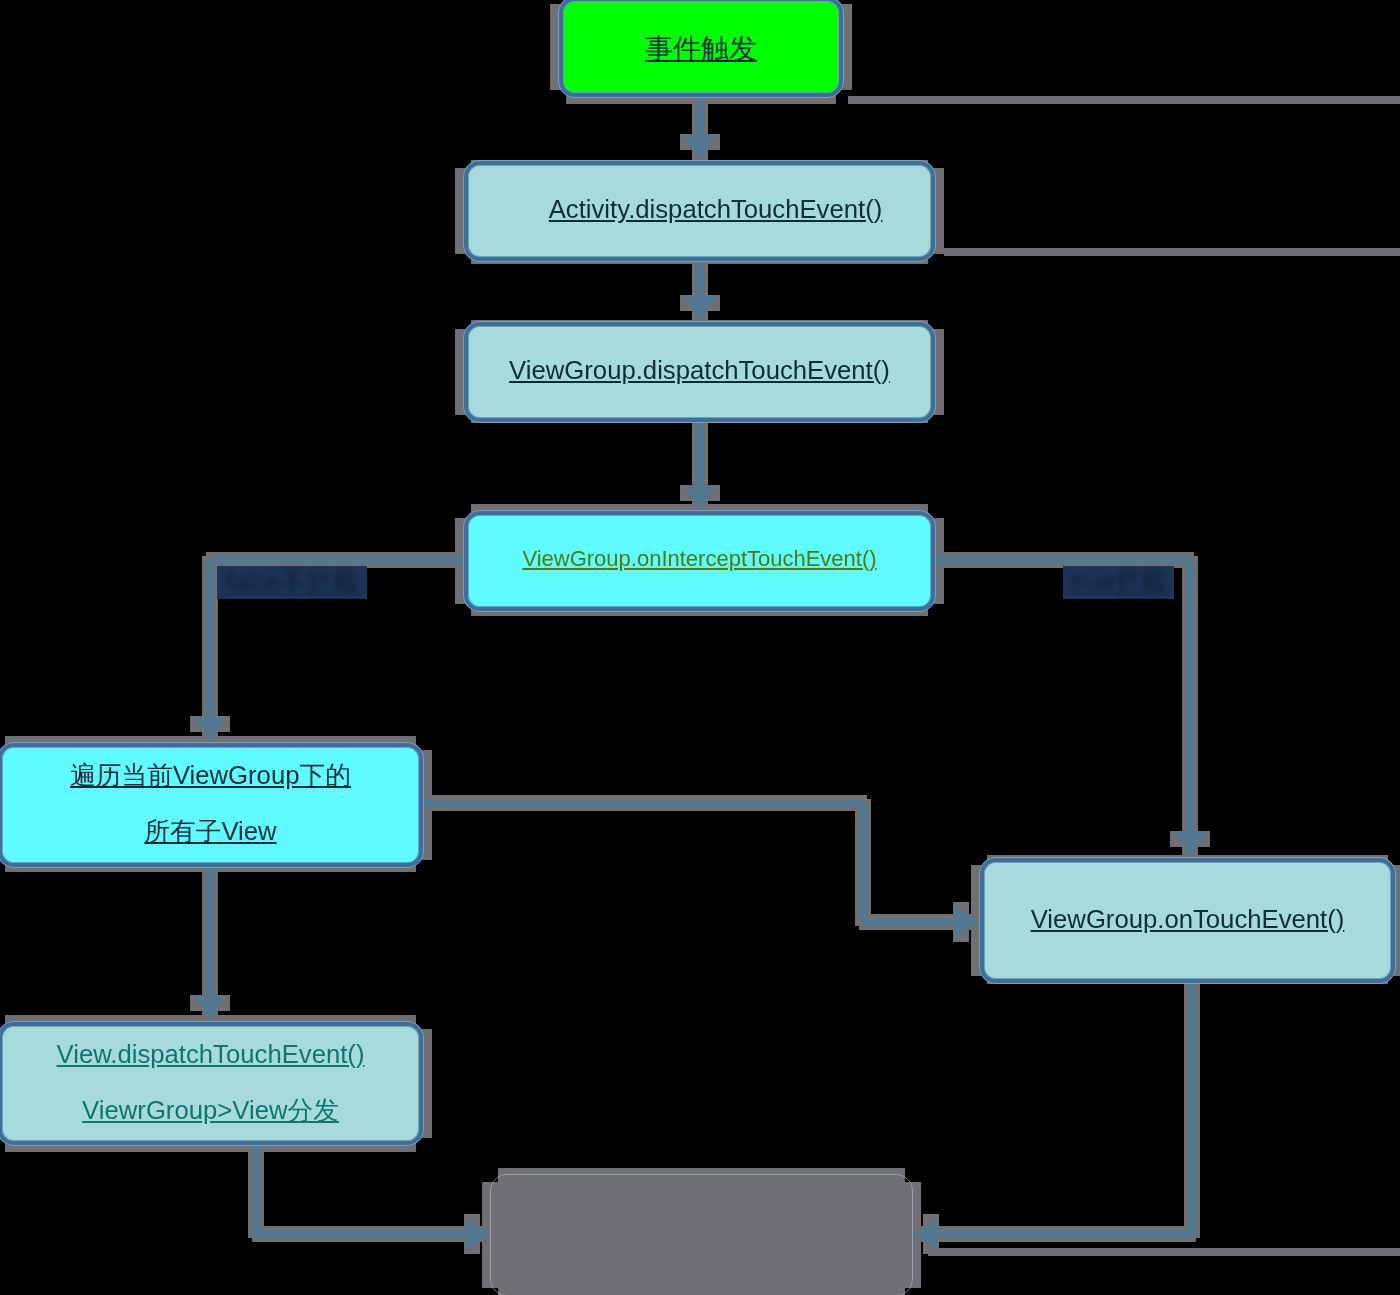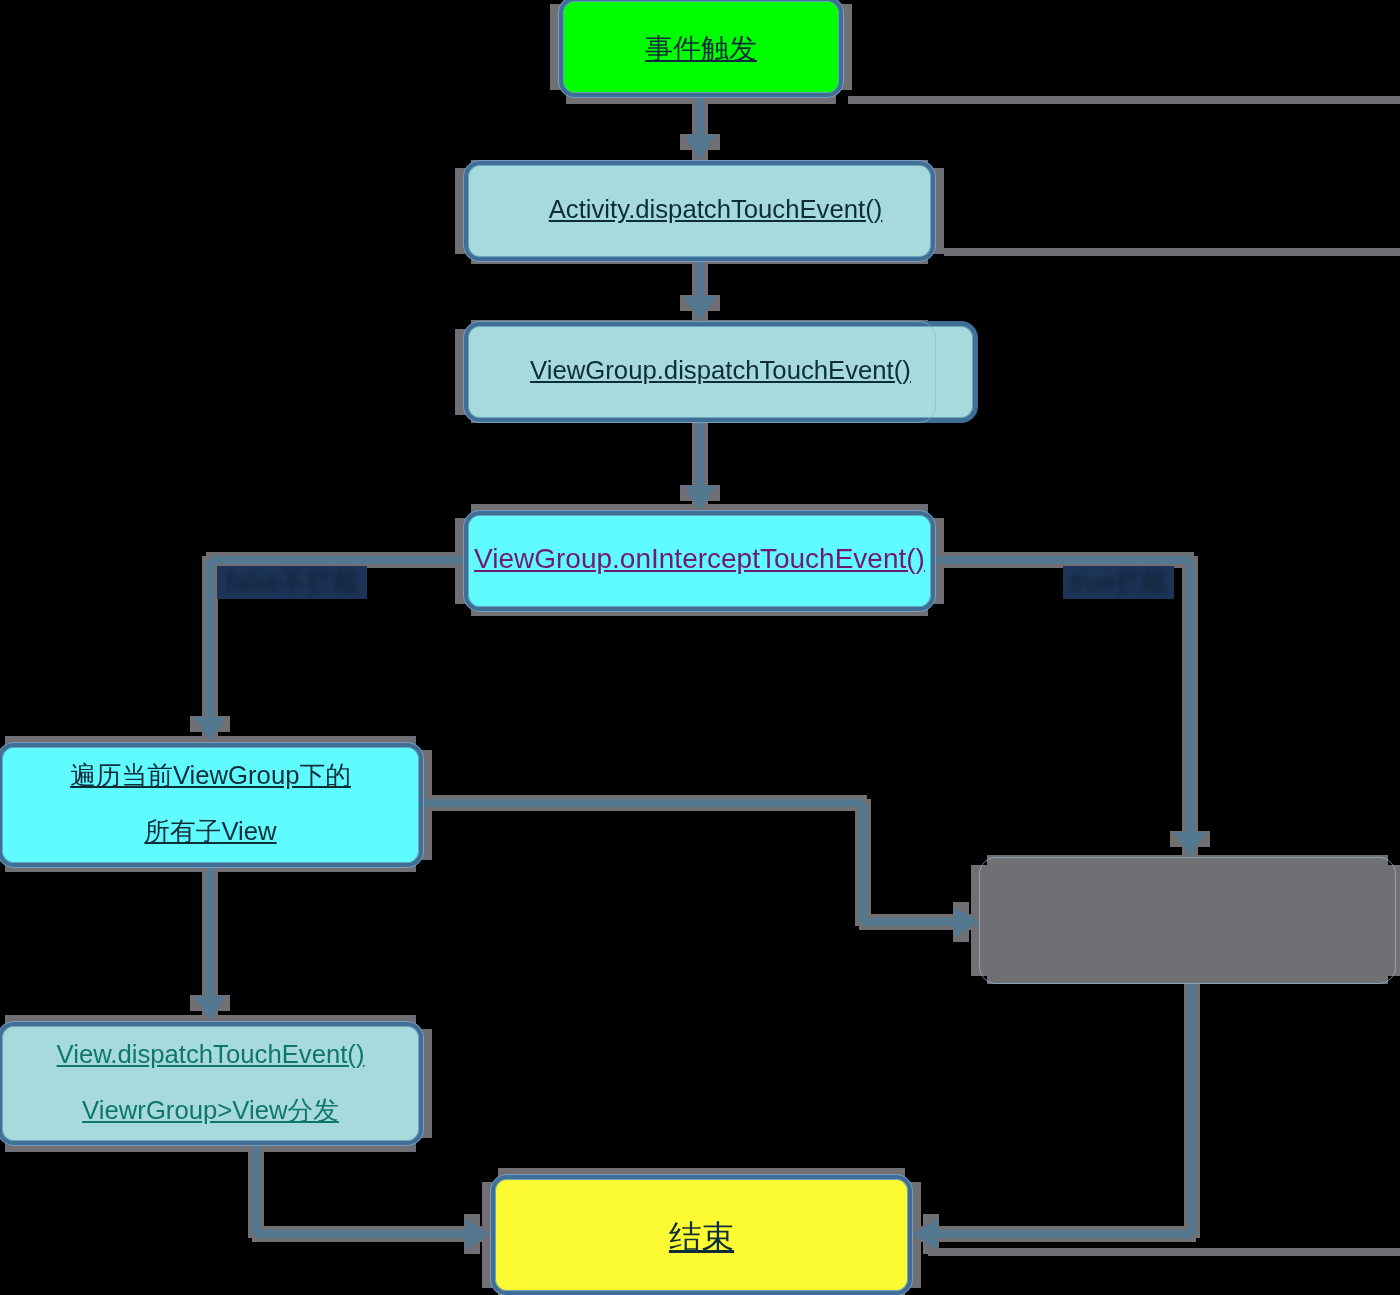--- a/index.html
+++ b/index.html
@@ -110,36 +110,36 @@
     <div class="edgelabel" style="left: 217px; top: 566px; width: 150px; height: 33px; background: rgb(28, 52, 88); color: rgb(0, 0, 0); font-size: 25.7px;"><span>false不拦截</span></div>
     <div class="edgelabel" style="left: 1063px; top: 566px; width: 111px; height: 33px; background: rgb(28, 52, 88); color: rgb(0, 0, 0); font-size: 25.7px;"><span>true拦截</span></div>
     <div class="node" style="left: 558px; top: -4px; width: 286px; height: 102px; background: rgb(0, 255, 0); border-color: rgb(63, 110, 151);">
       <span class="lbl" style="font-size: 28px; line-height: 56px; position: relative; top: 1.5px; color: rgb(15, 45, 57);">事件触发</span>
     </div>
     <div class="ringlight" style="left: 558px; top: -4px; width: 286px; height: 102px;"></div>
     <div class="node" style="left: 463px; top: 160px; width: 473px; height: 102px; background: rgb(166, 218, 220); border-color: rgb(63, 110, 151); padding-left: 32px;">
       <span class="lbl" style="font-size: 25.7px; line-height: 56px; position: relative; top: -2px; color: rgb(15, 45, 57);">Activity.dispatchTouchEvent()</span>
     </div>
     <div class="ringlight" style="left: 463px; top: 160px; width: 473px; height: 102px;"></div>
-    <div class="node" style="left: 463px; top: 321px; width: 515px; height: 102px; background: rgb(166, 218, 220); border-color: rgb(63, 110, 151);">
+    <div class="node" style="left: 463px; top: 321px; width: 473px; height: 102px; background: rgb(166, 218, 220); border-color: rgb(63, 110, 151);">
       <span class="lbl" style="font-size: 25.7px; line-height: 56px; position: relative; top: -2px; color: rgb(15, 45, 57);">ViewGroup.dispatchTouchEvent()</span>
     </div>
     <div class="ringlight" style="left: 463px; top: 321px; width: 473px; height: 102px;"></div>
     <div class="node" style="left: 463px; top: 510px; width: 473px; height: 102px; background: rgb(95, 251, 255); border-color: rgb(63, 110, 151);">
-      <span class="lbl" style="font-size: 28px; line-height: 56px; position: relative; top: -2px; color: #701a75;">ViewGroup.onInterceptTouchEvent()</span>
+      <span class="lbl" style="font-size: 22px; line-height: 56px; position: relative; top: -2px; color: #4d7c0f;">ViewGroup.onInterceptTouchEvent()</span>
     </div>
     <div class="ringlight" style="left: 463px; top: 510px; width: 473px; height: 102px;"></div>
+    <div class="node" style="left: 979px; top: 857px; width: 417px; height: 127px; background: rgb(166, 218, 220); border-color: rgb(63, 110, 151);">
+      <span class="lbl" style="font-size: 25.7px; line-height: 56px; position: relative; top: -2px; color: rgb(15, 45, 57);">ViewGroup.onTouchEvent()</span>
+    </div>
     <div class="ringlight" style="left: 979px; top: 857px; width: 417px; height: 127px;"></div>
     <div class="node" style="left: -3px; top: 742px; width: 427px; height: 126px; background: rgb(95, 251, 255); border-color: rgb(63, 110, 151);">
       <span class="lbl" style="font-size: 25.7px; line-height: 56px; position: relative; top: -2px; color: rgb(15, 45, 57);">遍历当前ViewGroup下的
 所有子View</span>
     </div>
     <div class="ringlight" style="left: -3px; top: 742px; width: 427px; height: 126px;"></div>
     <div class="node" style="left: -3px; top: 1021px; width: 427px; height: 125px; background: rgb(166, 218, 220); border-color: rgb(63, 110, 151);">
       <span class="lbl" style="font-size: 25.7px; line-height: 56px; position: relative; top: -2px; color: #0f766e;">View.dispatchTouchEvent()
 ViewrGroup&gt;View分发</span>
     </div>
     <div class="ringlight" style="left: -3px; top: 1021px; width: 427px; height: 125px;"></div>
-    <div class="node" style="left: 490px; top: 1174px; width: 423px; height: 122px; background: rgb(252, 251, 51); border-color: rgb(63, 110, 151);">
-      <span class="lbl" style="font-size: 32.6px; line-height: 56px; position: relative; top: 2px; color: rgb(15, 45, 57);">结束</span>
-    </div>
     <div class="ringlight" style="left: 490px; top: 1174px; width: 423px; height: 122px;"></div>
   </div>
 
 </body></html>

